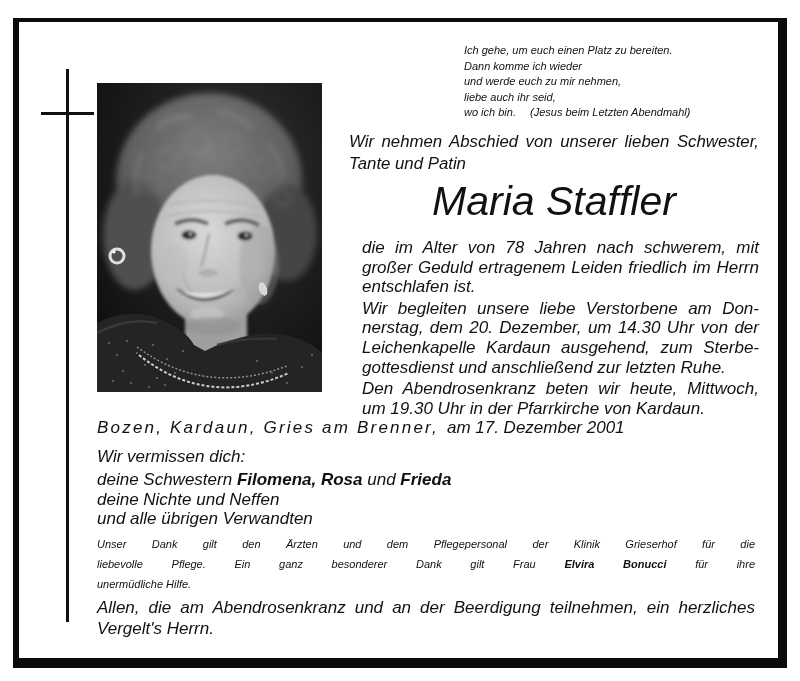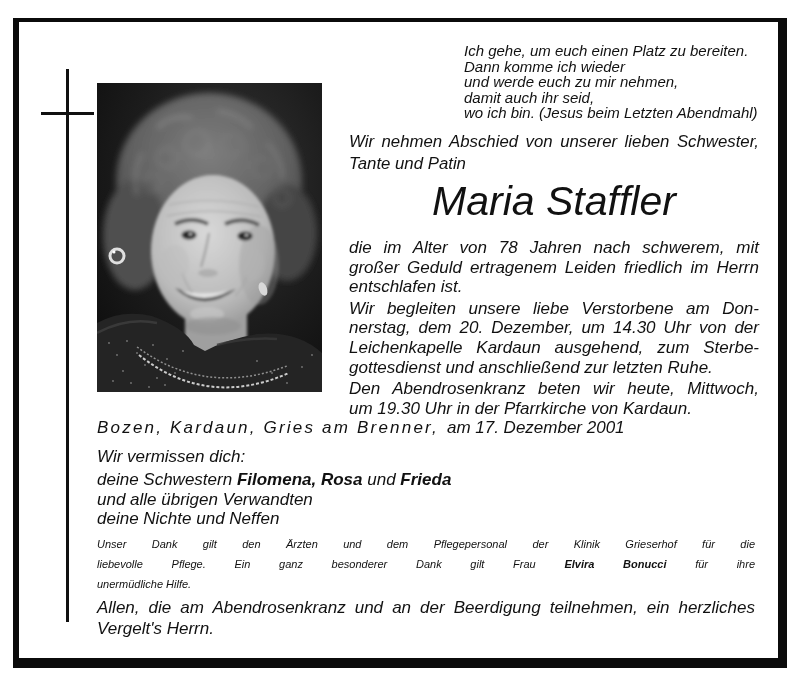--- a/index.html
+++ b/index.html
@@ -16,33 +16,33 @@
     box-sizing:border-box;
     border-style:solid; border-color:#0b0b0b;
     border-width:4px 9px 10px 6px;
     background:transparent;
   }
   .cross-v { position:absolute; left:66px; top:69px; width:3px; height:553px; background:#101010; }
   .cross-h { position:absolute; left:41px; top:112px; width:53px; height:3px; background:#101010; }
   .photo { position:absolute; left:97px; top:83px; width:225px; height:309px; }
   .photo svg { display:block; }
 
-  .quote { position:absolute; left:464px; top:43px; width:305px; font-size:15px; line-height:15.6px; }
-  .quote .attribution { margin-left:4px; }
+  .quote { position:absolute; left:464px; top:43px; width:305px; font-size:11px; line-height:15.6px; }
+  .quote .attribution { margin-left:14px; }
 
   .intro { position:absolute; left:349px; top:131px; width:410px; font-size:16.8px; line-height:22px; }
   .jl { text-align:justify; text-align-last:justify; }
 
   .name {
     position:absolute; left:349px; top:178px; width:410px;
     text-align:center; font-size:41px; line-height:46px; white-space:nowrap;
   }
 
   .bodycol { position:absolute; left:349px; top:238px; width:410px; font-size:17px; line-height:19.6px; }
-  .bodycol .para { margin:0 0 2px 0; }
+  .bodycol .para { margin:0 0 2px 13px; }
 
   .dateline { position:absolute; left:97px; top:418px; font-size:17px; white-space:nowrap; }
   .dateline .places { letter-spacing:2.2px; margin-right:8px; }
 
   .mourners { position:absolute; left:97px; top:447px; font-size:17px; line-height:19.4px; }
   .mourners .heading { margin-bottom:4px; }
 
   .thanks { position:absolute; left:97px; top:535px; width:658px; margin:0; font-size:11px; line-height:19.8px; }
   .closing { position:absolute; left:97px; top:597px; width:658px; margin:0; font-size:17px; line-height:21px; }
 
@@ -165,21 +165,21 @@
       <path d="M40,264 Q108,314 190,283" stroke="#8f8f8f" stroke-width="1.5" stroke-dasharray="2 2"></path>
       <path d="M42,272 Q110,326 192,290" stroke="#cccccc" stroke-width="2" stroke-dasharray="3 2"></path>
     </g>
   </svg>
 </div>
 
 <div class="quote">
   <div>Ich gehe, um euch einen Platz zu bereiten.</div>
   <div>Dann komme ich wieder</div>
   <div>und werde euch zu mir nehmen,</div>
-  <div>damit auch ihr seid,</div>
+  <div>liebe auch ihr seid,</div>
   <div>
     <span>wo ich bin.</span><span class="attribution">(Jesus beim Letzten Abendmahl)</span>
   </div>
 </div>
 
 <div class="intro">
   <div class="jl">Wir nehmen Abschied von unserer lieben Schwester,</div>
   <div>Tante und Patin</div>
 </div>
 
@@ -205,22 +205,22 @@
 
 <div class="dateline">
   <span class="places">Bozen, Kardaun, Gries am Brenner,</span><span>am 17. Dezember 2001</span>
 </div>
 
 <div class="mourners">
   <div class="heading">Wir vermissen dich:</div>
   <div>
     <span>deine Schwestern </span><span class="b">Filomena, Rosa</span><span> und </span><span class="b">Frieda</span>
   </div>
+  <div>deine Nichte und Neffen</div>
   <div>und alle übrigen Verwandten</div>
-  <div>deine Nichte und Neffen</div>
 </div>
 
 <div class="thanks">
   <div class="jl">Unser Dank gilt den Ärzten und dem Pflegepersonal der Klinik Grieserhof für die</div>
   <div class="jl">
     <span>liebevolle Pflege. Ein ganz besonderer Dank gilt Frau </span><span class="b">Elvira Bonucci</span><span> für ihre</span>
   </div>
   <div>unermüdliche Hilfe.</div>
 </div>
 

